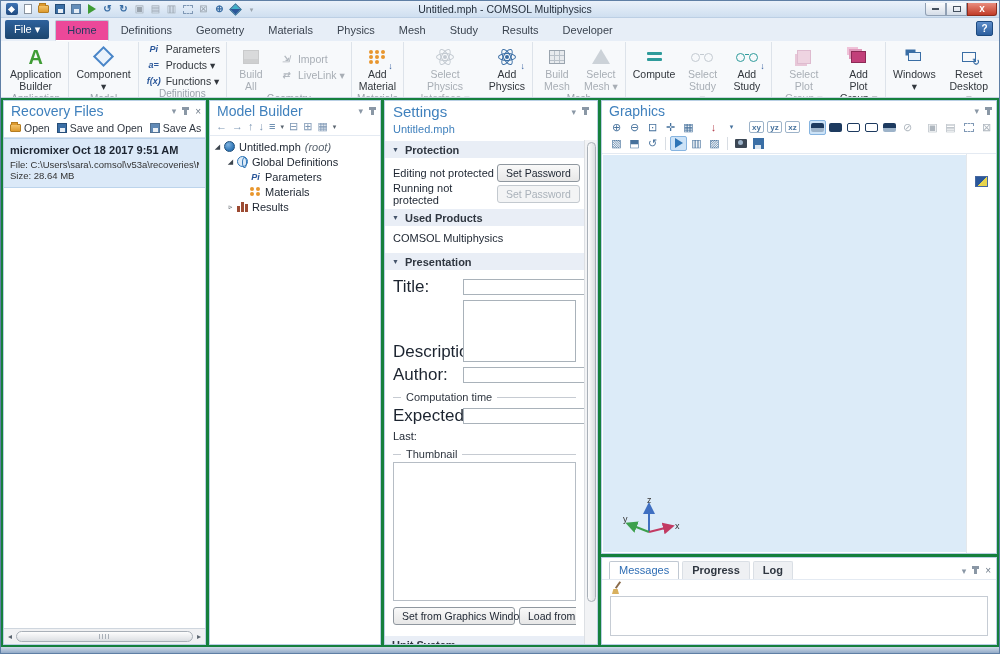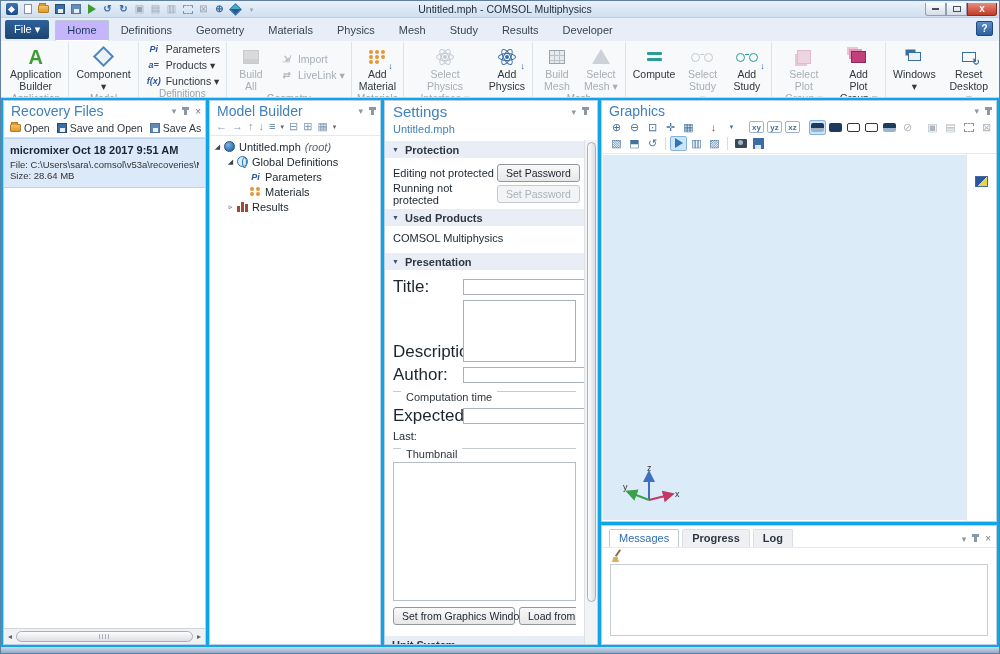--- a/index.html
+++ b/index.html
@@ -27,21 +27,21 @@
   .wbtn{width:21px;height:13px;border:1px solid #90a0b4;border-top:none;background:linear-gradient(#fbfcfd,#d5dde8);display:flex;align-items:center;justify-content:center}
   .wbtn.min{border-radius:0 0 0 3px}
   .wbtn .bar{width:7px;height:2px;background:#44505e}
   .wbtn .box{width:8px;height:6px;border:1px solid #44505e}
   .wbtn.close{background:linear-gradient(#e98d7e,#c13b28);border-color:#8d2d1e;border-radius:0 0 3px 0;color:#fff;font-size:10px;font-weight:bold;width:30px}
 
   
   .tabrow{height:23px;display:flex;align-items:flex-end;background:#e7eef7;padding:0 2px;position:relative}
   .filebtn{background:linear-gradient(#2e619c,#1c466f);color:#fff;font-size:11px;height:19px;padding:0 9px;border-radius:2px;display:flex;align-items:center;margin:0 6px 2px 2px}
   .rtab{font-size:11px;color:#3b4450;padding:3px 11px 4px;border:1px solid transparent}
-  .rtab.active{background:#c4b5fd;border-color:#b9c6d6;border-bottom-color:#fff;color:#1f3a5f;border-radius:2px 2px 0 0}
+  .rtab.active{background:#ec4899;border-color:#b9c6d6;border-bottom-color:#fff;color:#1f3a5f;border-radius:2px 2px 0 0}
   .helpbtn{position:absolute;right:6px;top:3px;width:17px;height:15px;background:linear-gradient(#5d8cc9,#2d5f9e);color:#fff;font-size:10px;font-weight:bold;border:1px solid #1d4a80;border-radius:2px;display:flex;align-items:center;justify-content:center}
 
   
   .ribbon{height:57px;background:#f7f9fb;border-bottom:1px solid #c7d3e1;display:flex;align-items:stretch;padding:1px 0 0 2px;overflow:hidden}
   .rgroup{display:flex;flex-direction:column;border-right:1px solid #dde3ea;padding:0 2px}
   .rgroup .btns{flex:1;display:flex;align-items:stretch}
   .glabel{height:13px;font-size:10px;color:#9aa2ab;text-align:center;line-height:12px}
   .rbtn{display:flex;flex-direction:column;align-items:center;padding:2px 5px 0;min-width:44px;border-radius:2px}
   .rbtn .ric{height:25px;display:flex;align-items:center;justify-content:center;position:relative}
   .rbtn .lbl{font-size:10.5px;line-height:1.12;color:#32373d;text-align:center;white-space:pre-line}
@@ -75,21 +75,21 @@
   .atom b{position:absolute;left:9px;top:9px;width:4px;height:4px;border-radius:50%;background:currentColor}
   .atom.blue{color:#3a6ea5}.atom.gray{color:#c3cad1}
   .glasses{position:relative;width:22px;height:12px;color:#2e9b9b}
   .glasses.gray{color:#c3cad1}
   .glasses i{position:absolute;top:2px;width:9px;height:9px;border:1.6px solid currentColor;border-radius:50%}
   .glasses i:first-child{left:0}.glasses i:nth-child(2){right:0}
   .glasses::after{content:"";position:absolute;left:9px;top:3px;width:4px;height:3px;border-top:1.6px solid currentColor}
   .grayic{filter:grayscale(1);opacity:.55}
 
   
-  .main{flex:1;display:flex;gap:3px;padding:2px;background:#0ea5e9;min-height:0}
+  .main{flex:1;display:flex;gap:3px;padding:2px;background:#15803d;min-height:0}
   .panel{background:#fff;border:1px solid #b9cfe4;display:flex;flex-direction:column;min-height:0}
   .phead{display:flex;align-items:center;padding:2px 4px 0 7px}
   .ptitle{color:#4081bd;font-size:14px;flex:1;white-space:nowrap}
   .picons{color:#8a97a5;font-size:9px;display:flex;gap:6px;align-items:center}
   .pin{display:inline-block;width:3px;height:7px;background:#8a97a5;position:relative;margin:0 2px}
   .pin::before{content:"";position:absolute;top:-1px;left:-2px;width:7px;height:3px;background:#8a97a5}
   .xicon{font-size:10px;color:#6d7a88}
 
   
   .p-recovery{width:203px}
@@ -137,21 +137,21 @@
   .scontent{padding:4px 8px;font-size:11px;color:#1c2430}
   .protrow{display:flex;align-items:center;height:21px}
   .protrow .ptxt{width:104px;flex:none}
   button.win{background:linear-gradient(#f9f9f9,#e7e7e7);border:1px solid #8f979f;border-radius:3px;font-size:10.5px;color:#1c2430;height:18px;padding:0 8px;font-family:inherit;white-space:nowrap}
   button.win:disabled{color:#aab2ba;border-color:#c3c9cf;background:#f3f4f5}
   .fieldrow{display:flex;align-items:center;margin:3px 0}
   .fieldrow.top{align-items:flex-end}
   .flabel{width:70px;flex:none;font-size:17px}
   .tinput{flex:1;height:16px;border:1px solid #a9b2ba;background:#fff;font-family:inherit;font-size:11px;padding:0 3px}
   .tarea{flex:1;height:62px;border:1px solid #a9b2ba;background:#fff;resize:none}
-  .sepline{display:flex;align-items:flex-start;font-size:11px;color:#2f3640;margin:6px 0 2px;gap:5px}
+  .sepline{display:flex;align-items:center;font-size:11px;color:#2f3640;margin:6px 0 2px;gap:5px}
   .sepline::before{content:"";width:8px;border-top:1px solid #c6cbd2}
   .sepline::after{content:"";flex:1;border-top:1px solid #c6cbd2}
   .lastrow{font-size:11px;margin:4px 0 2px}
   .thumbbox{height:139px;border:1px solid #b6bdc5;background:#fff;margin:2px 0 6px}
   .btnrow{display:flex;gap:4px;overflow:hidden;white-space:nowrap}
   .btnrow .b1{width:122px;flex:none}
   .btnrow .b2{width:76px;flex:none}
 
   
   .rightcol{flex:1;display:flex;flex-direction:column;gap:3px;min-width:0}
@@ -172,21 +172,21 @@
   .gcam::after{content:"";position:absolute;left:3px;top:1.5px;width:5px;height:5px;border-radius:50%;background:#9db3c9}
   .gsave{width:11px;height:11px;background:#3a6ea5;position:relative}
   .gsave::after{content:"";position:absolute;left:2px;bottom:0;width:6px;height:4px;background:#dce6f0}
   .gcanvaswrap{flex:1;display:flex;min-height:0}
   .gcanvas{flex:1;background:#dcebf8;position:relative;margin:1px 0 1px 1px}
   .gside{width:30px;background:#fff;border-left:1px solid #e4e8ec;display:flex;justify-content:center;padding-top:22px}
   .sideic{width:13px;height:11px;border:1px solid #4668a0;background:linear-gradient(135deg,#2b579a 55%,#e8d44d 55%)}
   .triad{position:absolute;left:18px;bottom:8px}
 
   
-  .p-messages{height:120px;flex:none}
+  .p-messages{height:88px;flex:none}
   .mtabs{display:flex;align-items:flex-end;padding:3px 5px 0 7px;gap:3px}
   .mtab{font-size:11px;font-weight:bold;color:#2f3640;padding:2px 9px 3px;background:#eef0f3;border:1px solid #dadfe5;border-bottom:none;border-radius:2px 2px 0 0}
   .mtab.active{font-weight:normal;color:#2e6db4;background:#fff;border-color:#c0c8d2}
   .micons{margin-left:auto;display:flex;gap:6px;align-items:center;color:#8a97a5;font-size:9px;padding-bottom:3px}
   .mtool{height:15px;display:flex;align-items:center;padding:1px 9px 0;border-top:1px solid #e4eaf2}
   .broom{width:13px;height:13px;position:relative}
   .broom::before{content:"";position:absolute;left:6px;top:0;width:2px;height:8px;background:#8a6b4a;transform:rotate(35deg)}
   .broom::after{content:"";position:absolute;left:1px;bottom:0;width:7px;height:5px;background:#d8b05e;clip-path:polygon(0 100%,100% 100%,80% 0,20% 0)}
   .mbody{flex:1;margin:2px 8px 8px;border:1px solid #c6ccd4;background:#fff}
 

